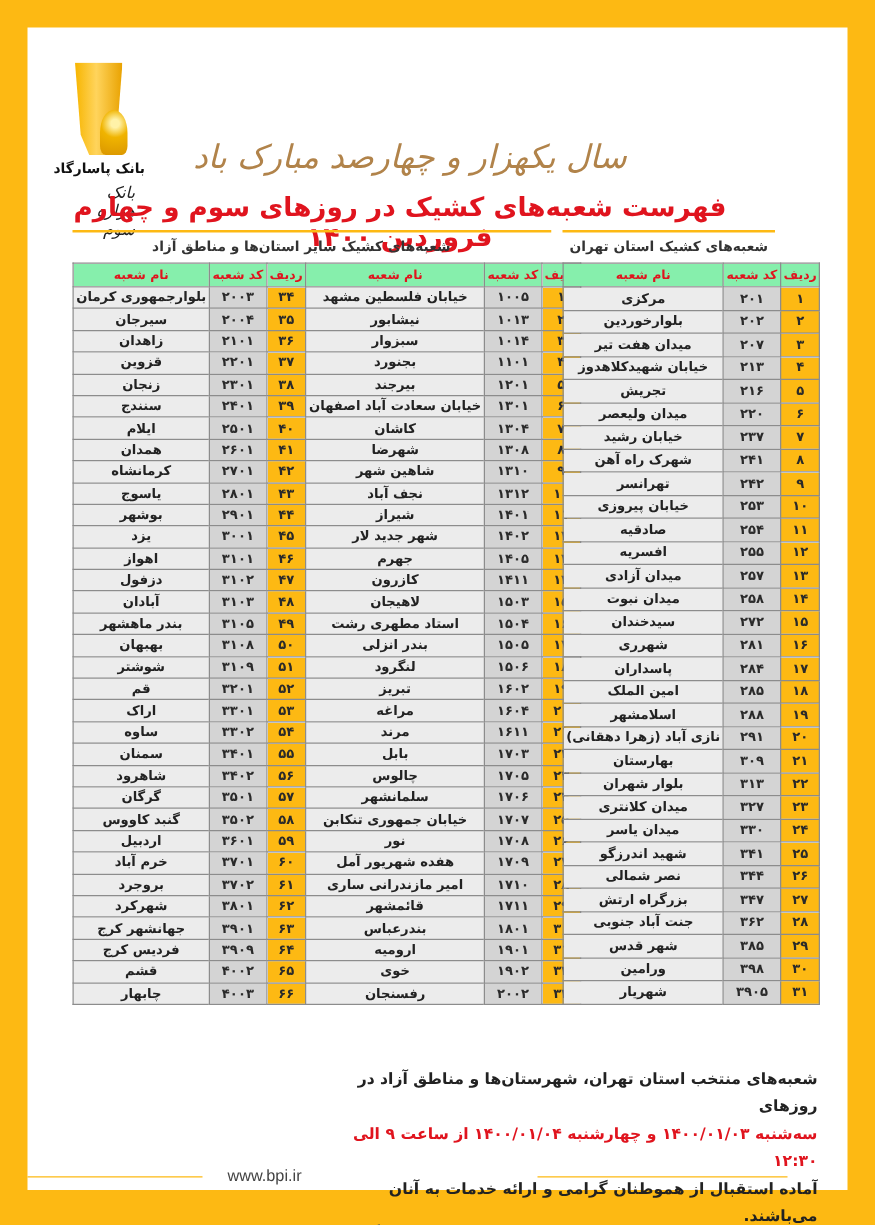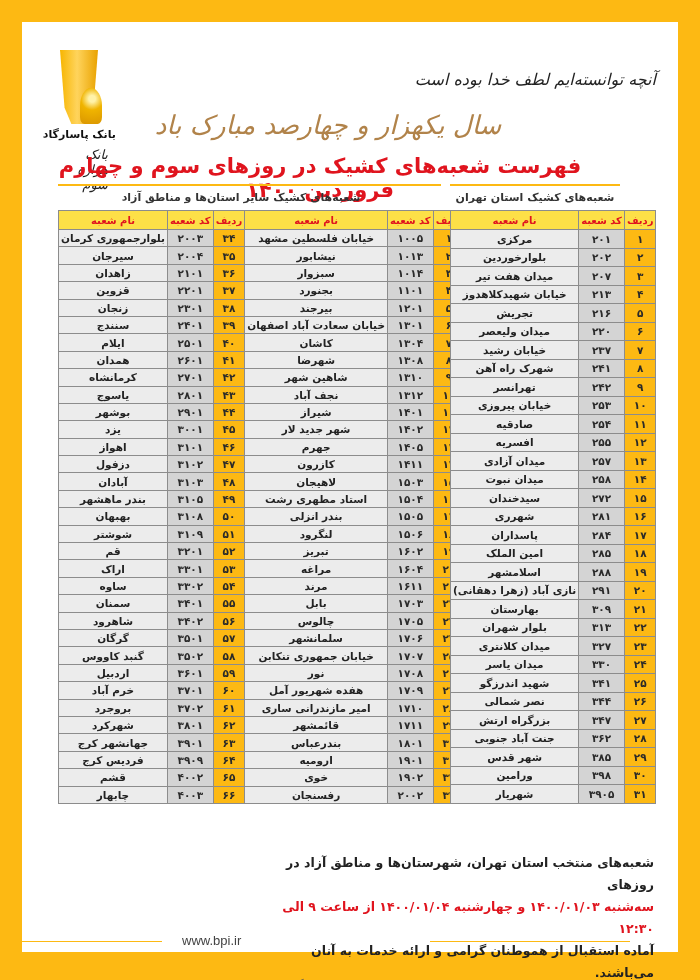--- a/index.html
+++ b/index.html
@@ -20,21 +20,21 @@
   .greeting { left: 0; width: 656px; top: 88px; text-align: center; font-family: "DejaVu Serif", serif; font-style: italic;
               font-size: 26px; color: #b1834a; direction: rtl; transform: translateX(-22px); }
   .main-title { left: 0; width: 596px; top: 132px; text-align: center; font-size: 21px; font-weight: bold; color: #e0141e; direction: rtl; }
 
   
   .section-rule { height: 2px; background: #fdb913; }
   .section-title { font-size: 11px; font-weight: bold; color: #333; direction: rtl; text-align: center; }
 
   table.branches { position: absolute; border-collapse: collapse; direction: rtl; font-size: 10.5px; }
   table.branches th, table.branches td { border: 1px solid #8c8c8c; text-align: center; white-space: nowrap; overflow: hidden; padding: 0 2px; }
-  table.branches th { background: #fde047; color: #e0141e; font-weight: bold; font-size: 10px; }
+  table.branches th { background: #86efac; color: #e0141e; font-weight: bold; font-size: 10px; }
   table.branches td.rn { background: #fdb913; color: #2a2a2a; font-weight: bold; }
   table.branches td.code { background: #d4d4d4; color: #2a2a2a; font-weight: bold; }
   table.branches td.name { background: #ececec; color: #222; font-weight: bold; }
 
   
   .footer-art { left: 38px; top: 786px; width: 240px; height: 120px; }
   .vase2 { position: absolute; left: 48px; top: 0; width: 40px; height: 98px;
            background: linear-gradient(90deg,#f7b500,#ffd45c 45%,#e9a200); clip-path: polygon(0 0,100% 0,90% 80%,62% 100%,30% 100%,10% 80%); }
   .lion2 { position: absolute; left: 80px; top: 48px; width: 28px; height: 52px; border-radius: 50% 50% 20% 20%;
            background: radial-gradient(circle at 55% 30%, #fff2a8 0 12%, #f0b400 40%, #d99500 100%); }
@@ -57,21 +57,20 @@
 
 <div class="page">
 
   <div class="abs logo">
     <div class="vase"></div>
     <div class="lion"></div>
     <div class="logo-name">بانک پاسارگاد</div>
     <div class="logo-sub">بانک هزاره سوم</div>
   </div>
 
-  <div class="abs motto">آنچه توانسته‌ایم لطف خدا بوده است</div>
   <div class="abs greeting">سال یکهزار و چهارصد مبارک باد</div>
   <div class="abs main-title">فهرست شعبه‌های کشیک در روزهای سوم و چهارم فروردین ۱۴۰۰</div>
 
   <div class="abs section-rule" style="left:36px; top:162px; width:383px;"></div>
   <div class="abs section-title" style="left:36px; top:169px; width:366px;">شعبه‌های کشیک سایر استان‌ها و مناطق آزاد</div>
 
   <div class="abs section-rule" style="left:428px; top:162px; width:170px;"></div>
   <div class="abs section-title" style="left:428px; top:169px; width:170px;">شعبه‌های کشیک استان تهران</div>
 
   <table class="branches" id="prov-table" style="left:36px; top:188px; width:383px;">

